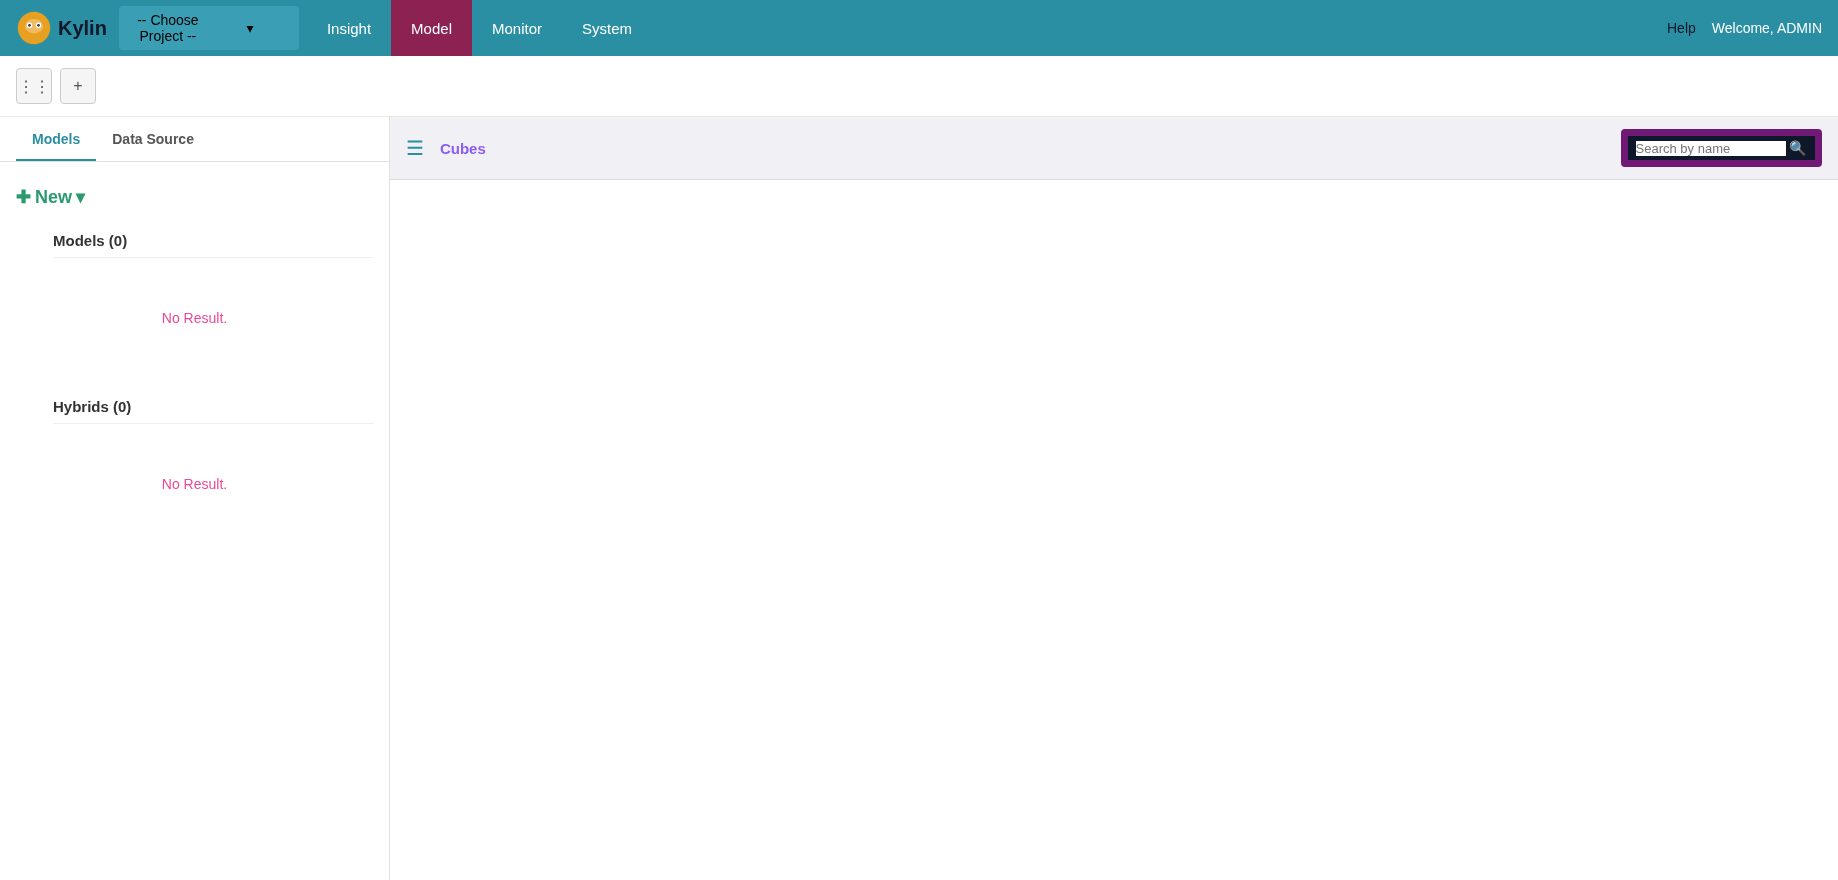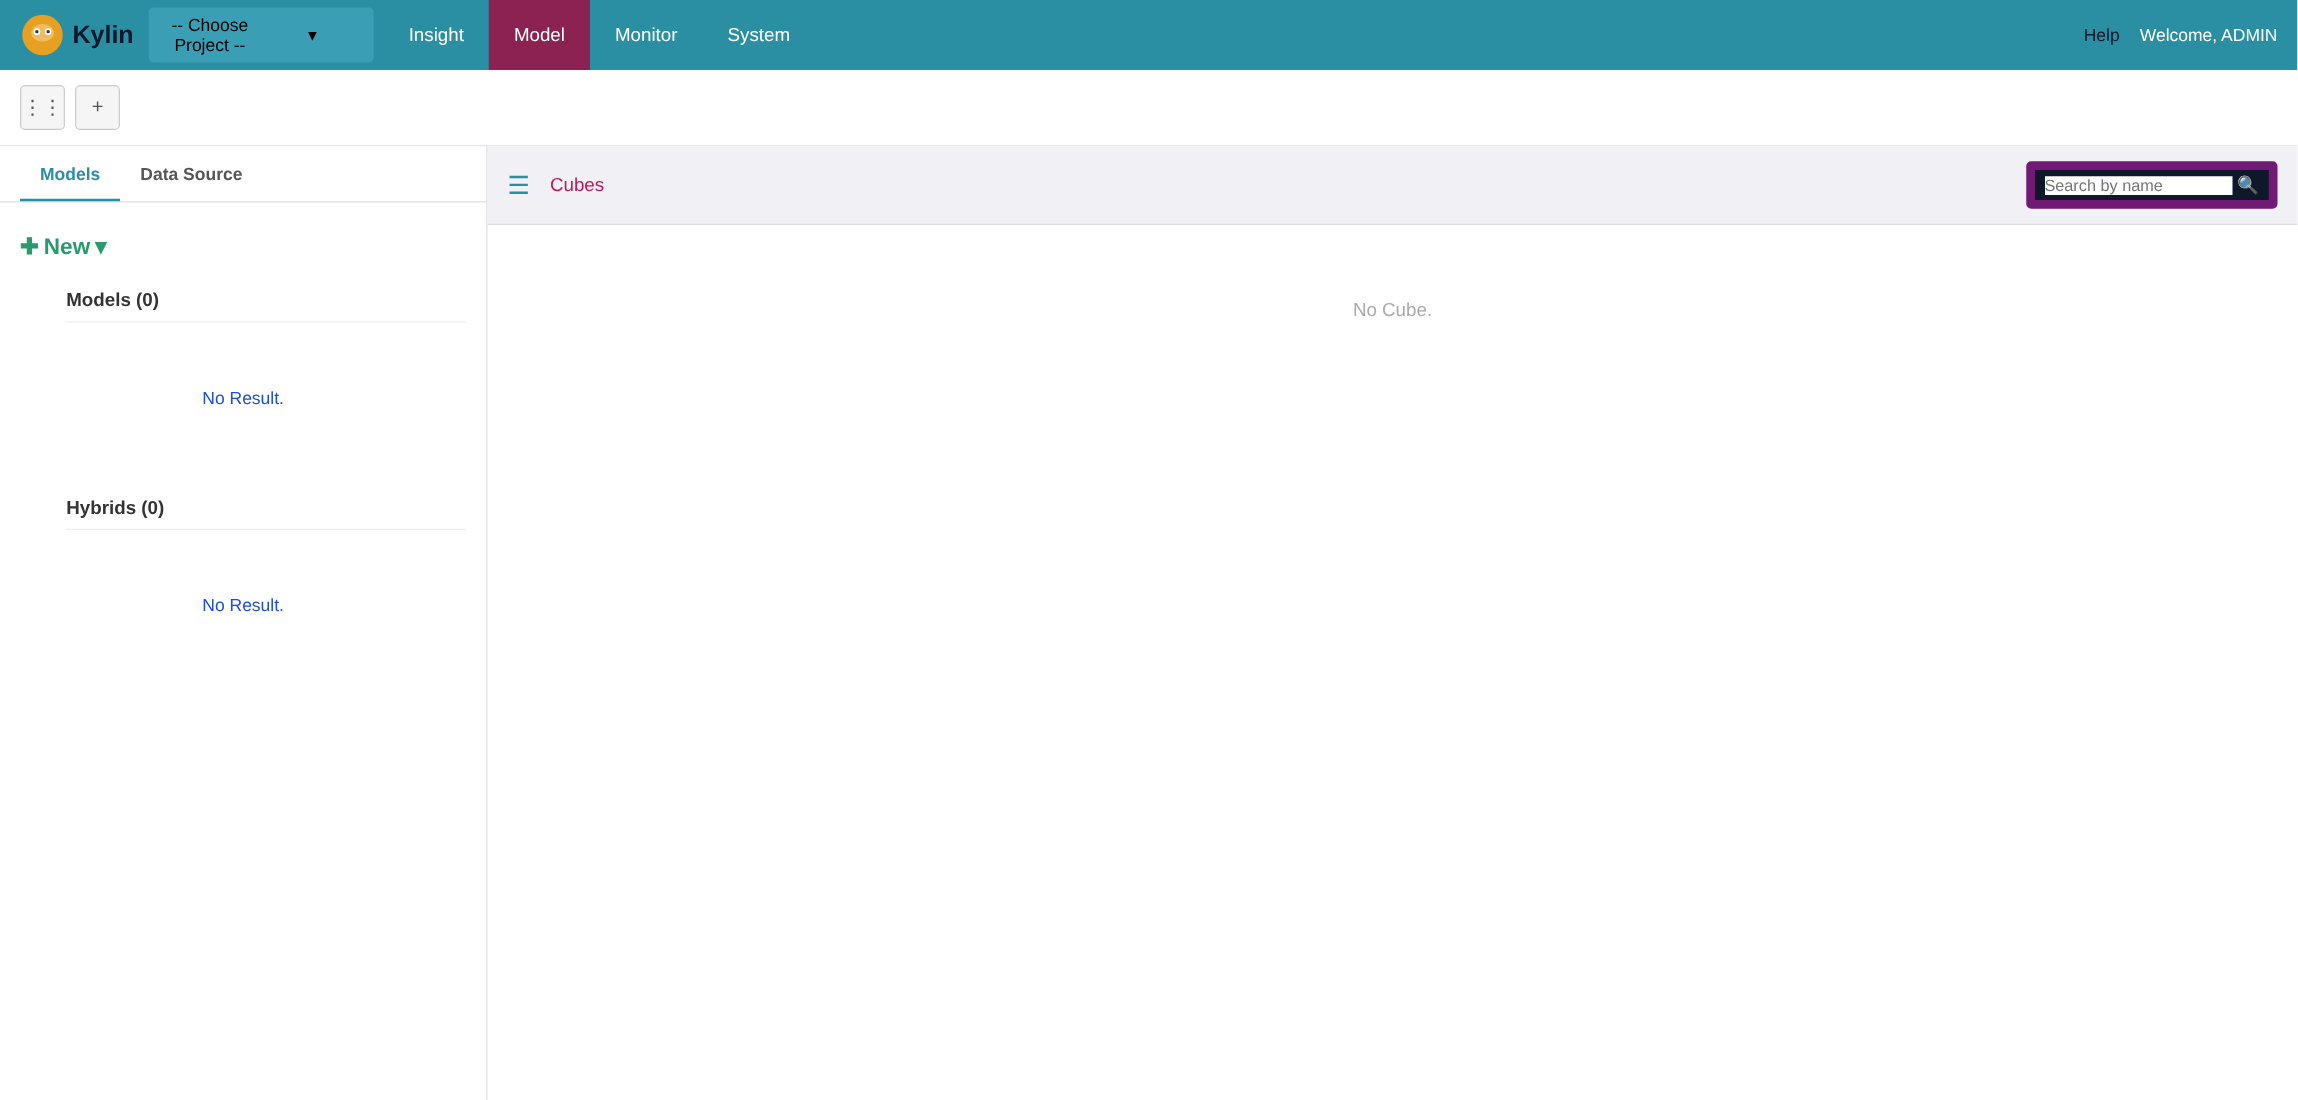--- a/index.html
+++ b/index.html
@@ -145,21 +145,21 @@
       font-weight: 600;
       color: #333;
       margin-bottom: 12px;
       padding-bottom: 8px;
       border-bottom: 1px solid #eee;
       margin-left: 37px;
     }
 
     .no-result {
       text-align: center;
-      color: #1d4ed8;
+      color: #ec4899;
       font-size: 14px;
       padding: 40px 0;
     }
 
     .section-block { margin-bottom: 32px; }
 
     
     .right-panel {
       flex: 1;
       display: flex;
@@ -174,22 +174,22 @@
       border-bottom: 1px solid #ddd;
     }
     .hamburger-icon {
       font-size: 20px;
       color: #2a8fa3;
       cursor: pointer;
       margin-right: 16px;
     }
     .cubes-label {
       font-size: 15px;
-      font-weight: 400;
-      color: #be185d;
+      font-weight: 700;
+      color: #8b5cf6;
     }
     .search-box {
       display: flex;
       align-items: center;
       border: 7px solid #701a75;
       border-radius: 4px;
       background: #0f172a;
       padding: 4px 8px;
       gap: 4px;
     }
@@ -284,18 +284,15 @@
     <div class="right-panel-header">
       <div class="header-left">
         <span class="hamburger-icon">☰</span>
         <span class="cubes-label">Cubes</span>
       </div>
       <div class="search-box">
         <input type="text" placeholder="Search by name" style="">
         <span class="search-icon">🔍</span>
       </div>
     </div>
-    <div>
-      <div class="no-cube">No Cube.</div>
-    </div>
   </div>
 
 </div>
 
 </body></html>

